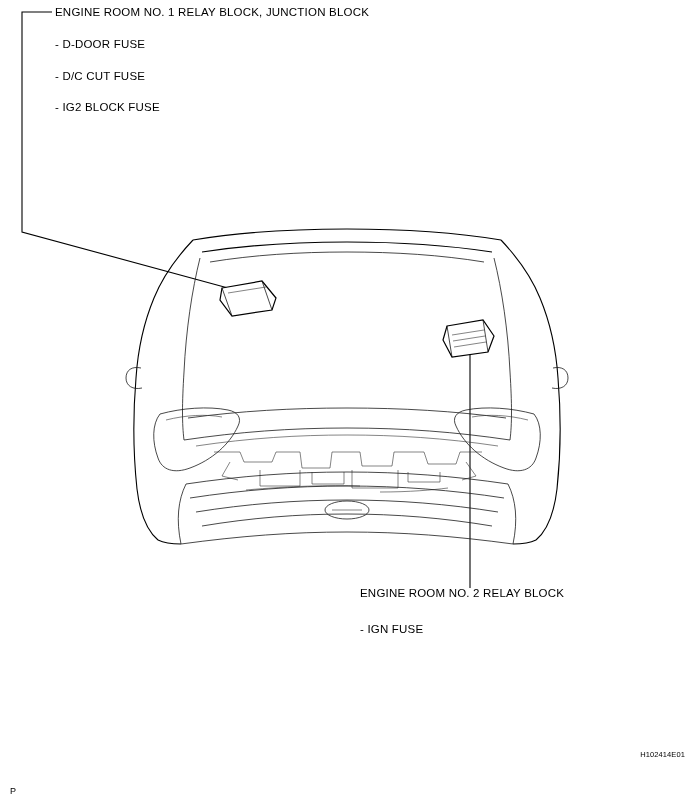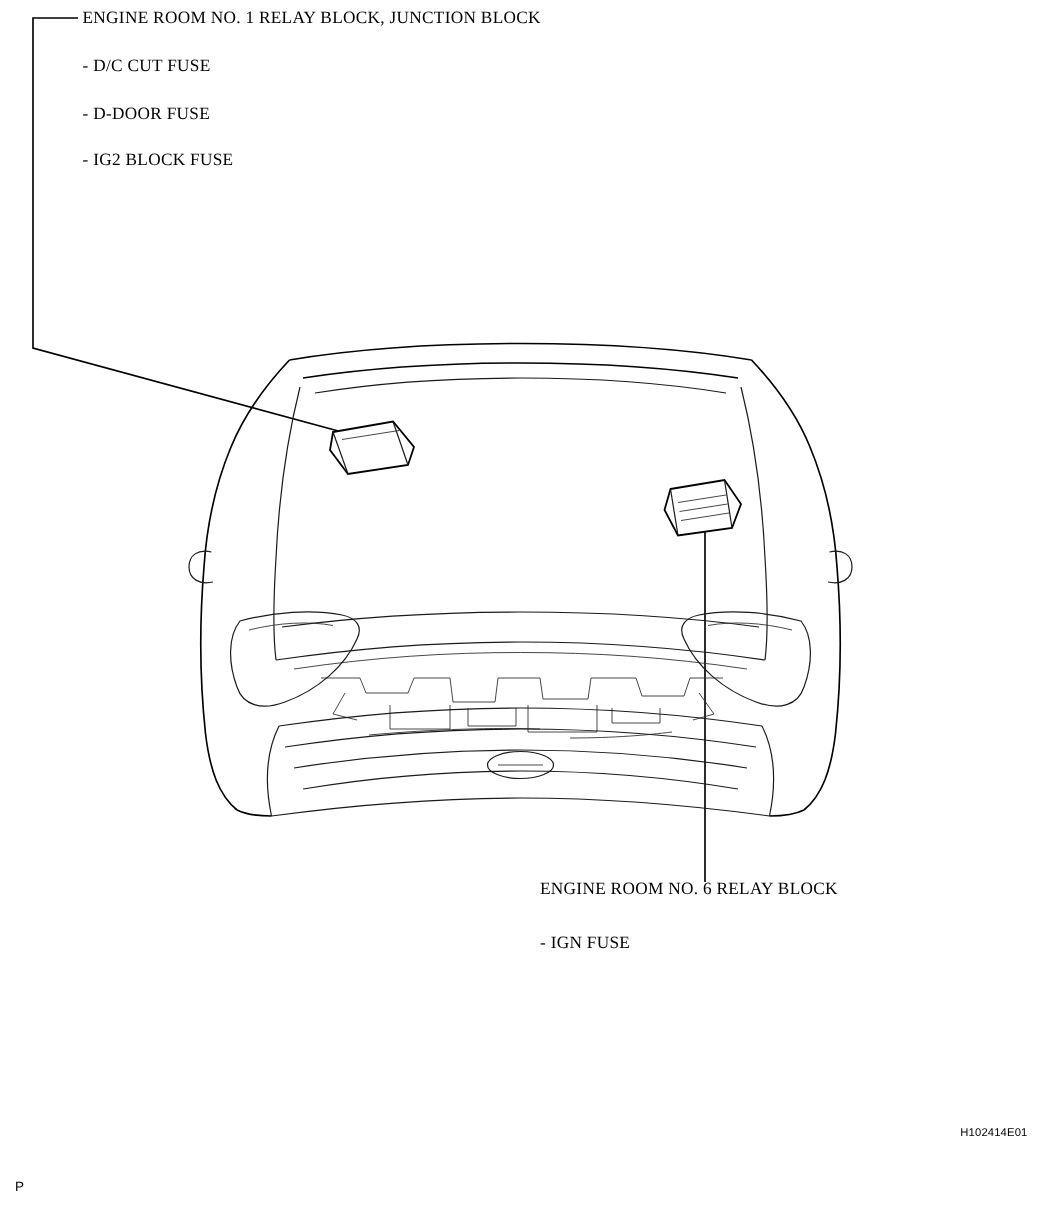--- a/index.html
+++ b/index.html
@@ -18,21 +18,20 @@
   #diagram-root {
     position: absolute;
     inset: 0;
   }
   .callout-text {
     position: absolute;
     font-size: 11.5px;
     letter-spacing: 0.2px;
     white-space: nowrap;
     line-height: 1.2;
-    font-family: Liberation Serif, serif;
   }
   #callout-top {
     left: 55px;
     top: 6px;
   }
   #callout-top .title {
     margin: 0 0 0 0;
   }
   #callout-top .item {
     margin-top: 18px;
@@ -184,26 +183,26 @@
       <path class="thin" d="M 483 320 L 488 352"></path>
       <path class="hair" d="M 452 335 L 484 330"></path>
       <path class="hair" d="M 453 341 L 485 336"></path>
       <path class="hair" d="M 454 347 L 486 342"></path>
     </g>
 
   </svg>
 
   <div class="callout-text" id="callout-top">
     <div class="title">ENGINE ROOM NO. 1 RELAY BLOCK, JUNCTION BLOCK</div>
+    <div class="item">- D-DOOR FUSE</div>
     <div class="item">- D/C CUT FUSE</div>
-    <div class="item">- D-DOOR FUSE</div>
     <div class="item">- IG2 BLOCK FUSE</div>
   </div>
 
   <div class="callout-text" id="callout-bottom">
-    <div class="title">ENGINE ROOM NO. 6 RELAY BLOCK</div>
+    <div class="title">ENGINE ROOM NO. 2 RELAY BLOCK</div>
     <div class="item">- IGN FUSE</div>
   </div>
 
   <div id="page-mark">P</div>
   <div id="figure-id">H102414E01</div>
 
 </div>
 
 </body></html>

